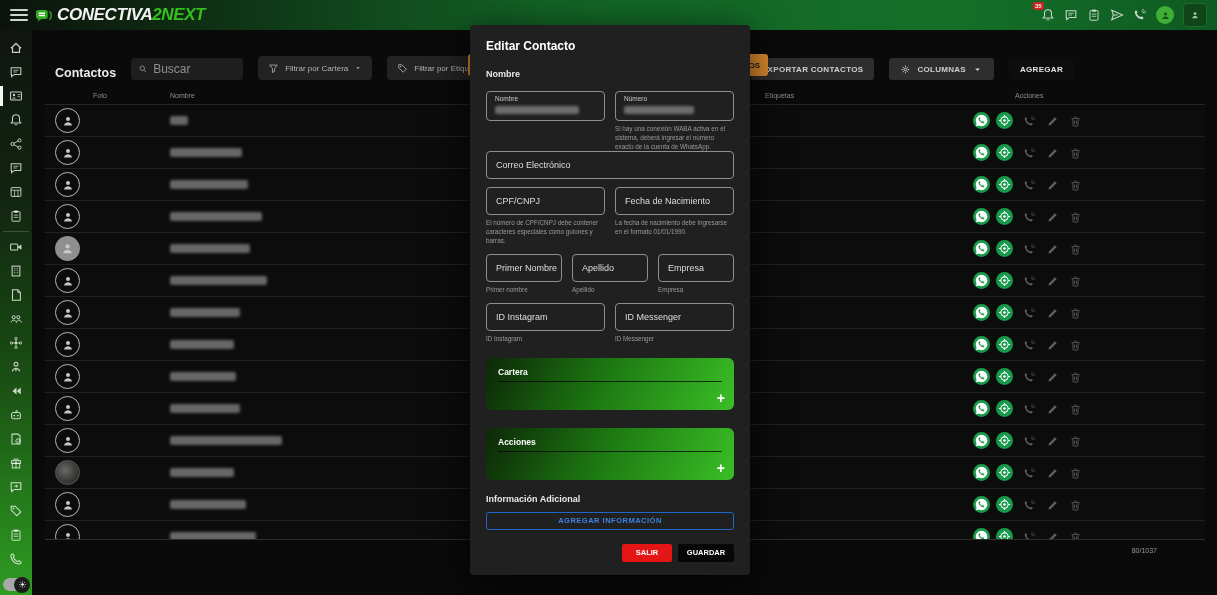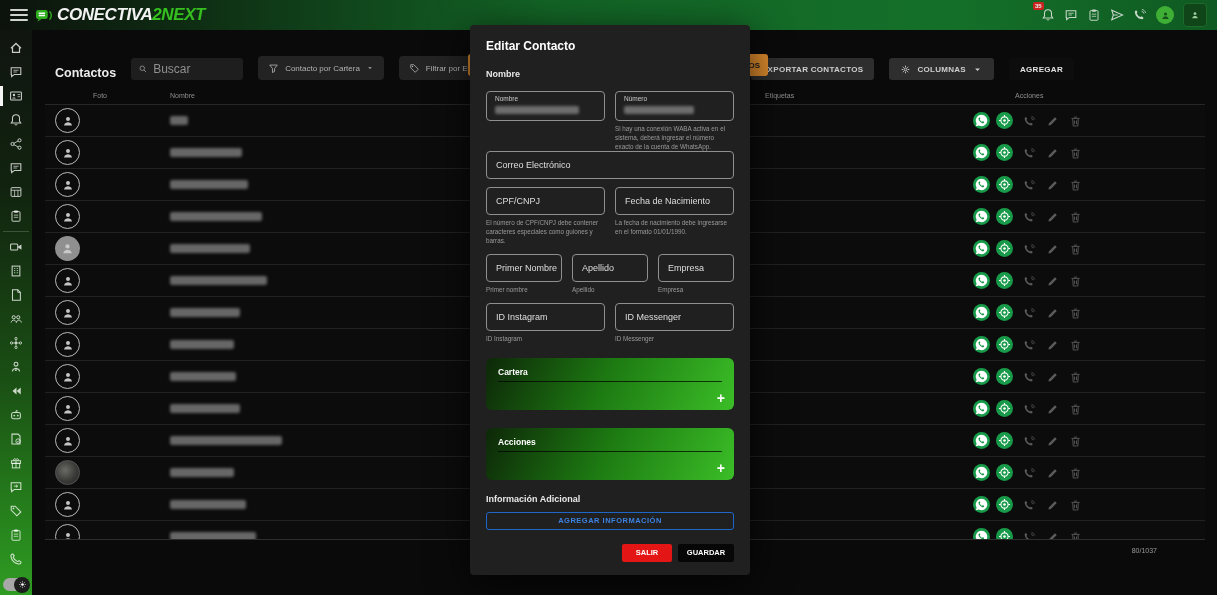--- a/index.html
+++ b/index.html
@@ -362,21 +362,21 @@
             </svg>
           </span>
         <input placeholder="Buscar" style="">
       </div>
       <button class="filter-btn">
         <span style="display:flex">
             <svg viewBox="0 0 16 16">
               <path d="M2.5 3h11L9.5 8v4.4l-3 1.4V8z" fill="none" stroke="currentColor" stroke-width="1.2"></path>
             </svg>
           </span>
-        <span>Contacto por Cartera</span>
+        <span>Filtrar por Cartera</span>
         <span class="caret" style="display:flex">
             <svg viewBox="0 0 16 16">
               <path d="M4.5 6.5 8 10l3.5-3.5z" fill="currentColor"></path>
             </svg>
           </span>
       </button>
       <button class="filter-btn">
         <span style="display:flex">
             <svg viewBox="0 0 16 16">
               <path d="M2.5 7V2.5H7l6.5 6.5-4.5 4.5z" fill="none" stroke="currentColor" stroke-width="1.2"></path>

